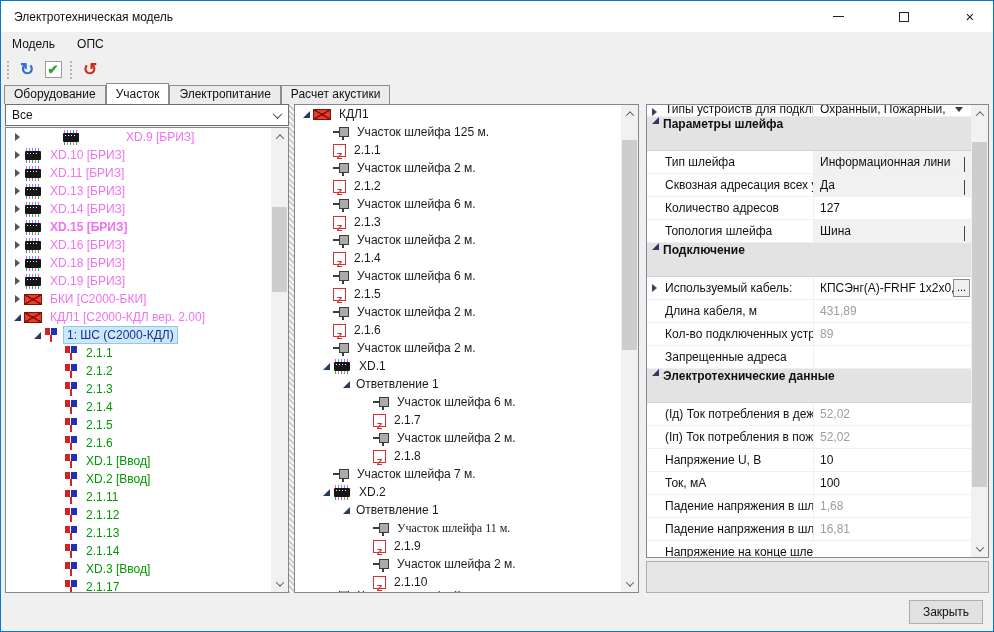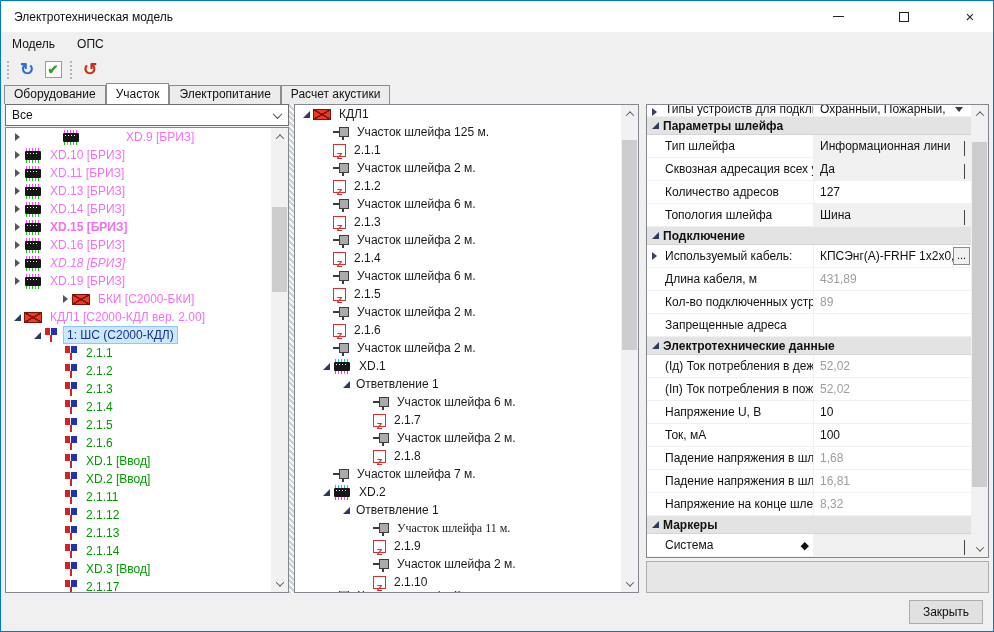--- a/index.html
+++ b/index.html
@@ -117,21 +117,21 @@
   .prop-value { flex:1; font-size:12px; color:#111; display:flex; align-items:center;
                 border-left:1px solid #f0f0f0; padding-left:6px; position:relative; white-space:nowrap; overflow:hidden; }
   .prop-value.gray { color:#9d9d9d; }
   .prop-value.dd { background:#f1f1f1; }
   .dd-chev { position:absolute; right:6px; top:50%; margin-top:-5px; }
   .dd-tri { position:absolute; right:8px; top:50%; margin-top:-2px; border-left:4px solid transparent;
             border-right:4px solid transparent; border-top:5px solid #3a3a3a; }
   .ell-btn { position:absolute; right:1px; top:2px; bottom:2px; width:17px; background:#f0f0f0;
              border:1px solid #8a8a8a; font-size:11px; line-height:14px; text-align:center; color:#111; }
   .diamond { position:absolute; right:4px; font-size:11px; color:#111; }
-  .sec-row { display:flex; height:18px; background:#e3e3e3; align-items:center; border-bottom:1px solid #d4d4d4; }
+  .sec-row { display:flex; height:34px; background:#e3e3e3; align-items:flex-start; border-bottom:1px solid #d4d4d4; }
   .sec-tri { width:16px; display:flex; justify-content:center; }
   .sec-tri::before { content:""; border-bottom:7px solid #2c3a5e; border-left:7px solid transparent; }
   .sec-label { font-size:12px; font-weight:bold; color:#111; }
 
   .desc-box { flex:1; margin-top:3px; background:#e6e6e6; border:1px solid #aeaeae; }
 
   
   .footer { height:38px; flex:none; display:flex; align-items:center; justify-content:flex-end;
             padding-right:10px; background:#f0f0f0; }
   .btn-close { width:74px; height:24px; background:#e1e1e1; border:1px solid #adadad;
@@ -220,31 +220,31 @@
             <div class="tree-row" style="padding-left: 5px; font-weight: bold;">
               <span class="exp exp-c"></span>
               <span class="icon icon-chip"></span>
               <span class="tree-label c-pink">XD.15 [БРИЗ]</span>
             </div>
             <div class="tree-row" style="padding-left: 5px;">
               <span class="exp exp-c"></span>
               <span class="icon icon-chip"></span>
               <span class="tree-label c-pink">XD.16 [БРИЗ]</span>
             </div>
-            <div class="tree-row" style="padding-left: 5px; font-style: italic;">
+            <div class="tree-row" style="padding-left: 5px;">
               <span class="exp exp-c"></span>
               <span class="icon icon-chip"></span>
               <span class="tree-label c-pink">XD.18 [БРИЗ]</span>
             </div>
             <div class="tree-row" style="padding-left: 5px;">
               <span class="exp exp-c"></span>
               <span class="icon icon-chip"></span>
               <span class="tree-label c-pink">XD.19 [БРИЗ]</span>
             </div>
-            <div class="tree-row" style="padding-left: 5px; margin-left: 48px;">
+            <div class="tree-row" style="padding-left: 5px;">
               <span class="exp exp-c"></span>
               <span class="icon icon-module"></span>
               <span class="tree-label c-pink">БКИ [С2000-БКИ]</span>
             </div>
             <div class="tree-row" style="padding-left: 5px;">
               <span class="exp exp-e"></span>
               <span class="icon icon-module"></span>
               <span class="tree-label c-pink">КДЛ1 [С2000-КДЛ вер. 2.00]</span>
             </div>
             <div class="tree-row" style="padding-left: 25px;">
@@ -577,21 +577,20 @@
               <span class="prop-value gray">1,68</span>
             </div>
             <div class="prop-row">
               <span class="prop-gutter"></span>
               <span class="prop-label">Падение напряжения в шле...</span>
               <span class="prop-value gray">16,81</span>
             </div>
             <div class="prop-row">
               <span class="prop-gutter"></span>
               <span class="prop-label">Напряжение на конце шлей...</span>
-              <span class="prop-value gray">8,32</span>
             </div>
             <div class="sec-row">
               <span class="sec-tri"></span>
               <span class="sec-label">Маркеры</span>
             </div>
             <div class="prop-row">
               <span class="prop-gutter"></span>
               <span class="prop-label">Система<span class="diamond">◆</span></span>
               <span class="prop-value dd">
                 <span class="dd-chev"><span class="chev"></span></span>

